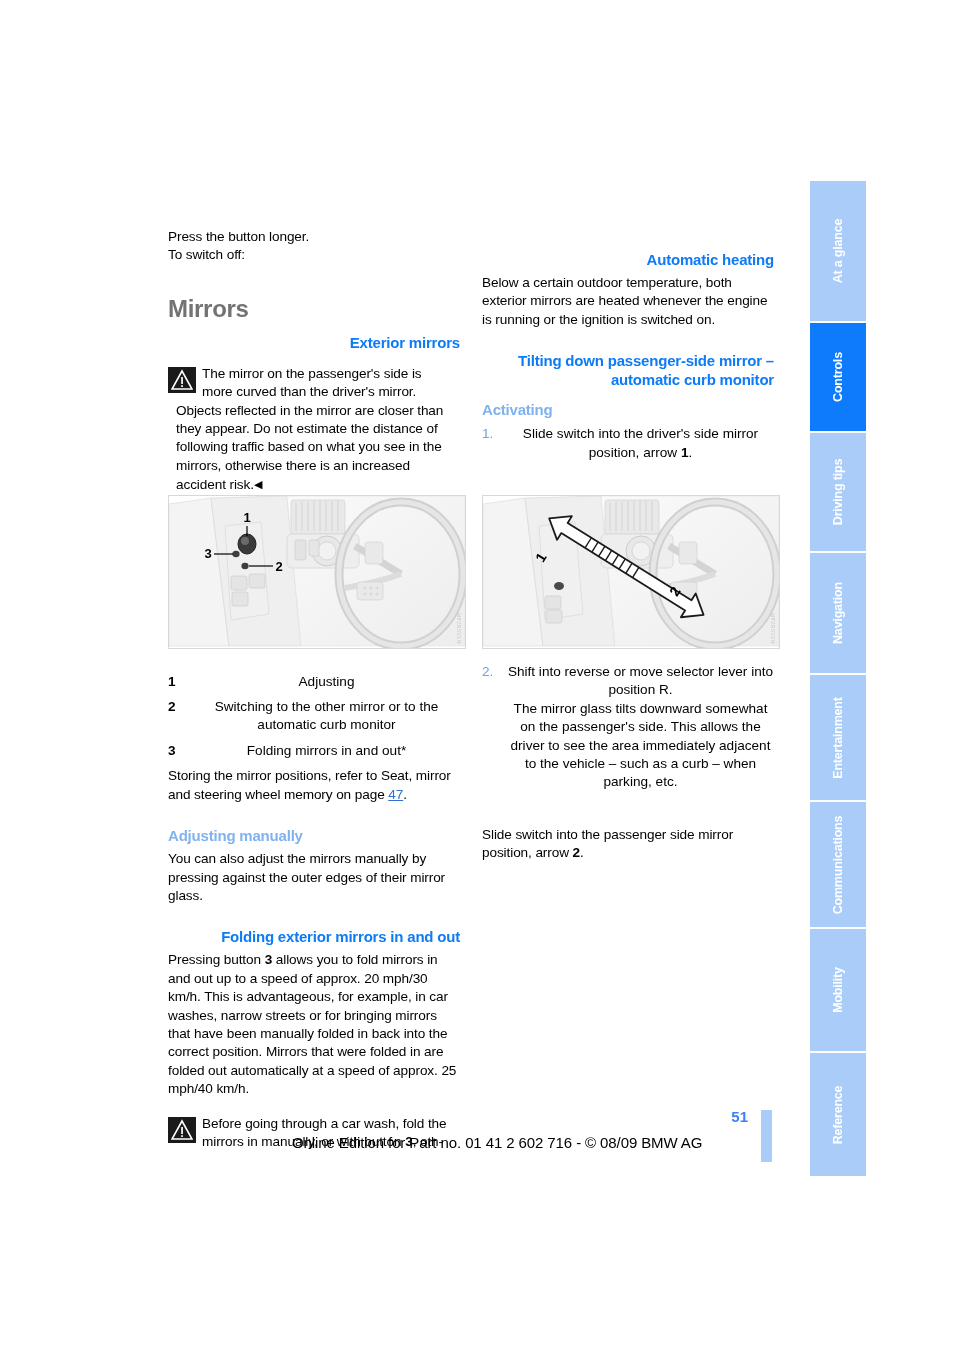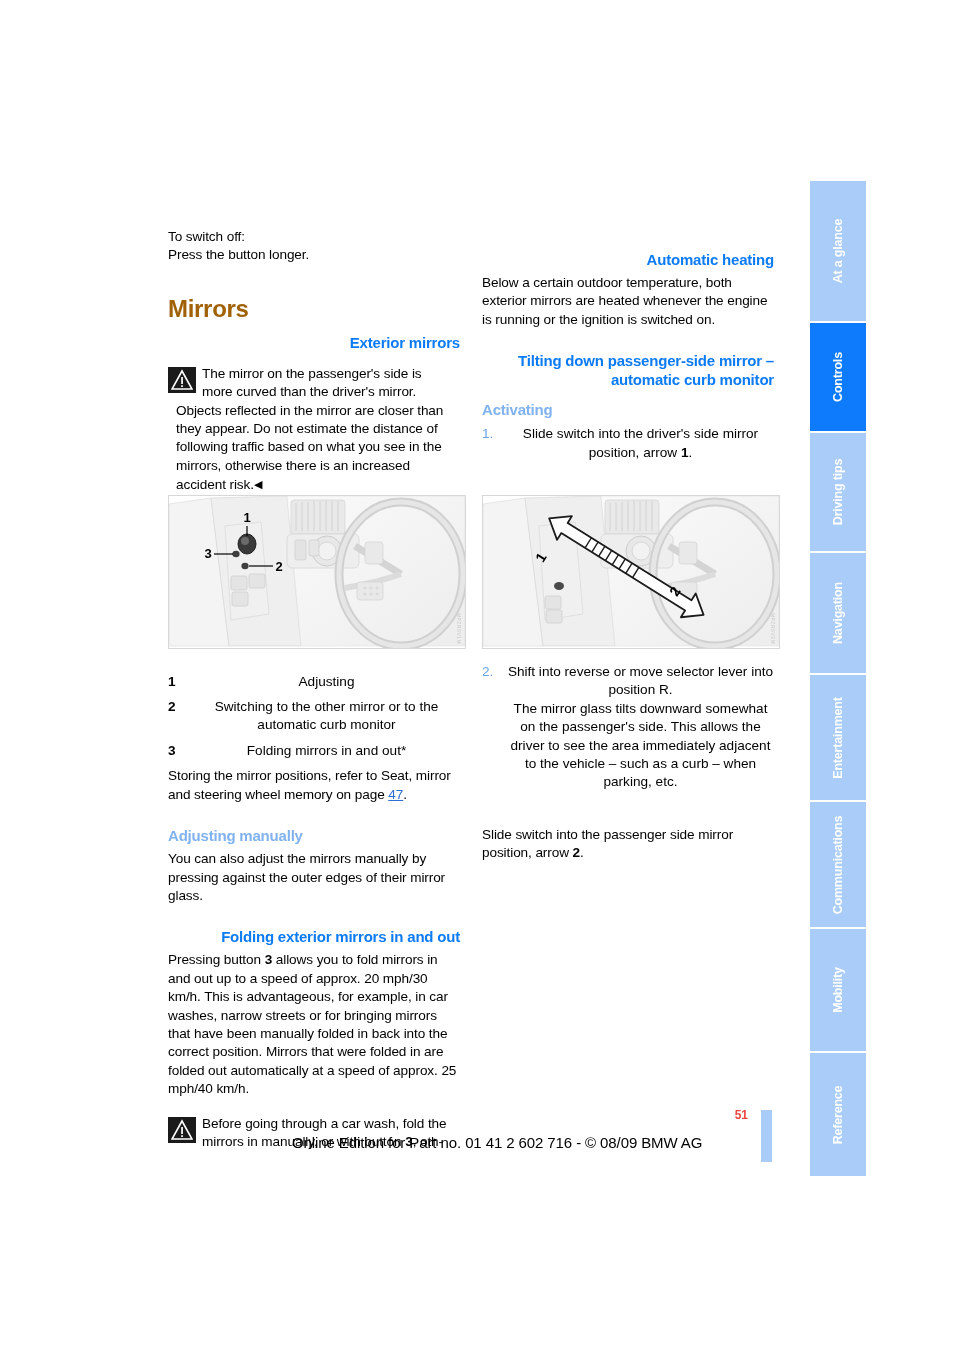--- a/index.html
+++ b/index.html
@@ -48,21 +48,21 @@
   }
 
   .gap-sm { height: 10px; }
   .gap-md { height: 22px; }
   .gap-lg { height: 30px; }
 
   
   .h1 {
     font-size: 24px;
     font-weight: bold;
-    color: #a16207;
+    color: #737373;
     margin: 0;
     line-height: 28px;
     letter-spacing: -0.3px;
   }
   .h2 {
     font-size: 15px;
     font-weight: bold;
     color: #0c7bf5;
     margin: 0;
     line-height: 19px;
@@ -202,23 +202,23 @@
     position: absolute;
     left: 168px;
     top: 1108px;
     width: 616px;
     height: 60px;
   }
   .pagenum {
     position: absolute;
     right: 36px;
     top: 0px;
-    font-size: 12px;
+    font-size: 15px;
     font-weight: bold;
-    color: #ef4444;
+    color: #3b82f6;
   }
   .pagebar {
     position: absolute;
     right: 12px;
     top: 2px;
     width: 11px;
     height: 52px;
     background: #a9ccf8;
   }
   .edition {
@@ -233,22 +233,22 @@
 </style>
 </head>
 <body>
 
 <div class="page">
 
   <div class="columns">
 
     <div class="col col-left">
 
+      <p class="para">Press the button longer.</p>
       <p class="para">To switch off:</p>
-      <p class="para">Press the button longer.</p>
 
       <div class="gap-lg"></div>
 
       <div class="h1">Mirrors</div>
 
       <div class="gap-sm"></div>
 
       <div class="h2">Exterior mirrors</div>
 
       <div style="height:5px"></div>

